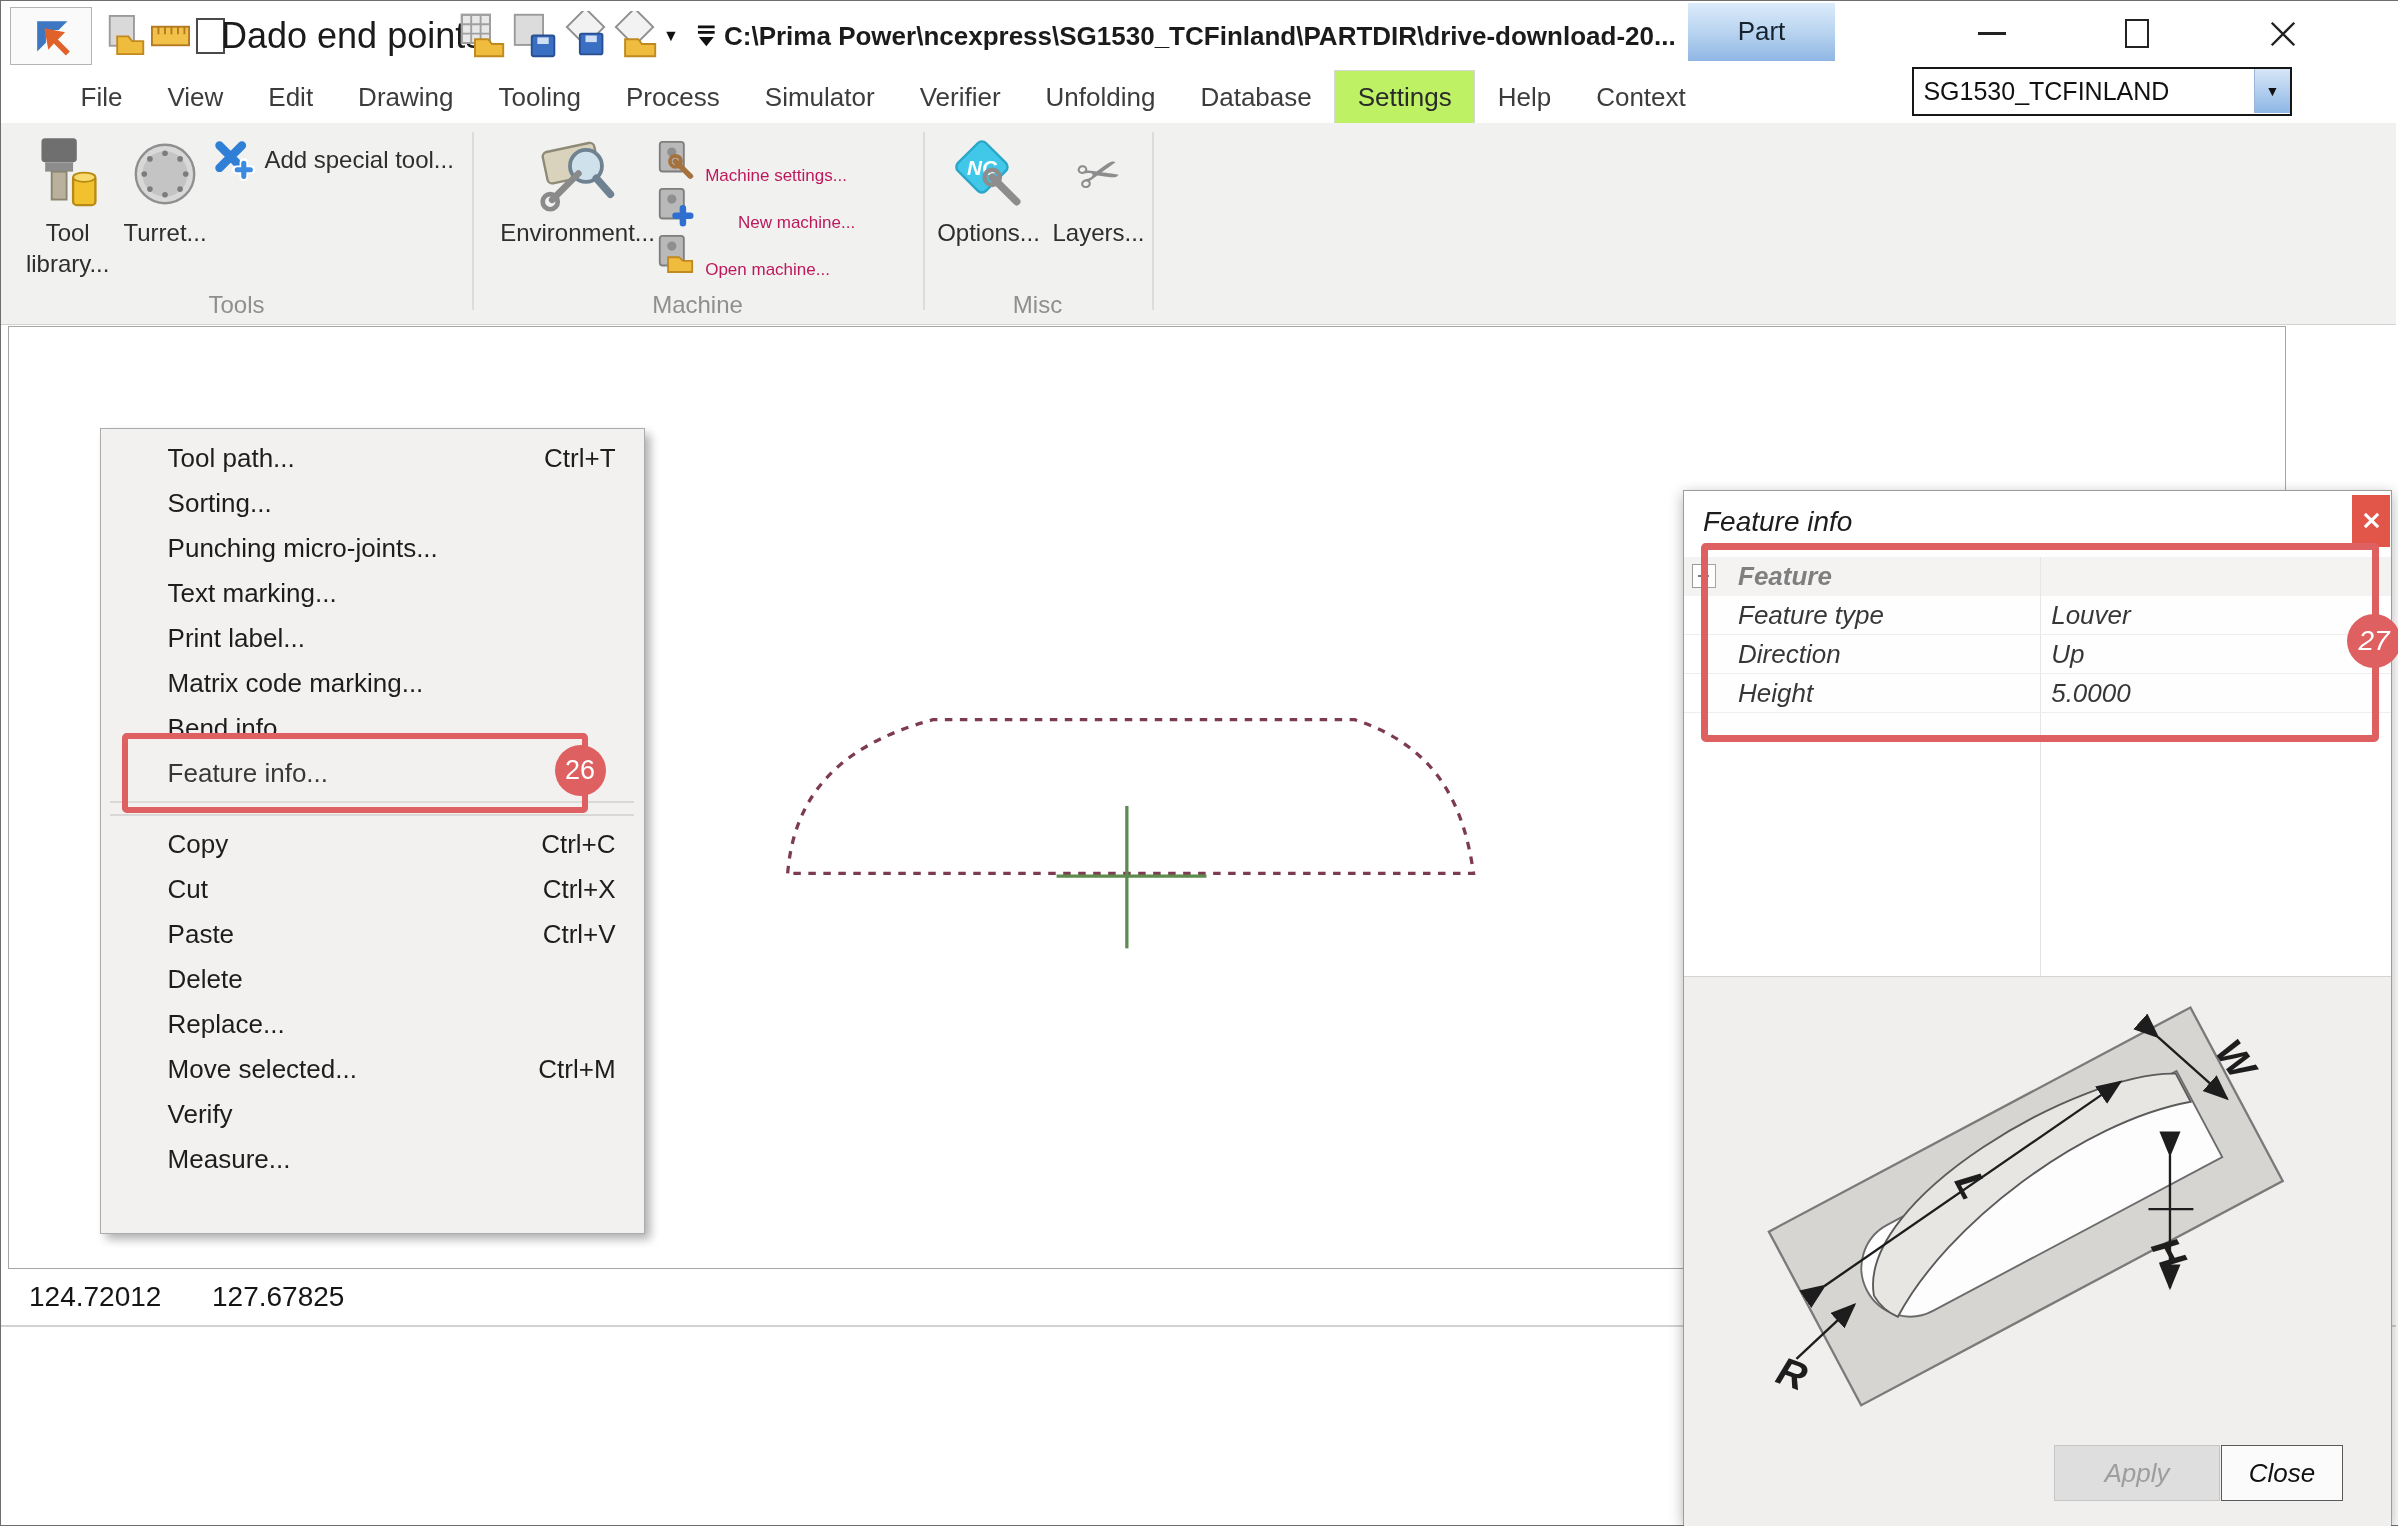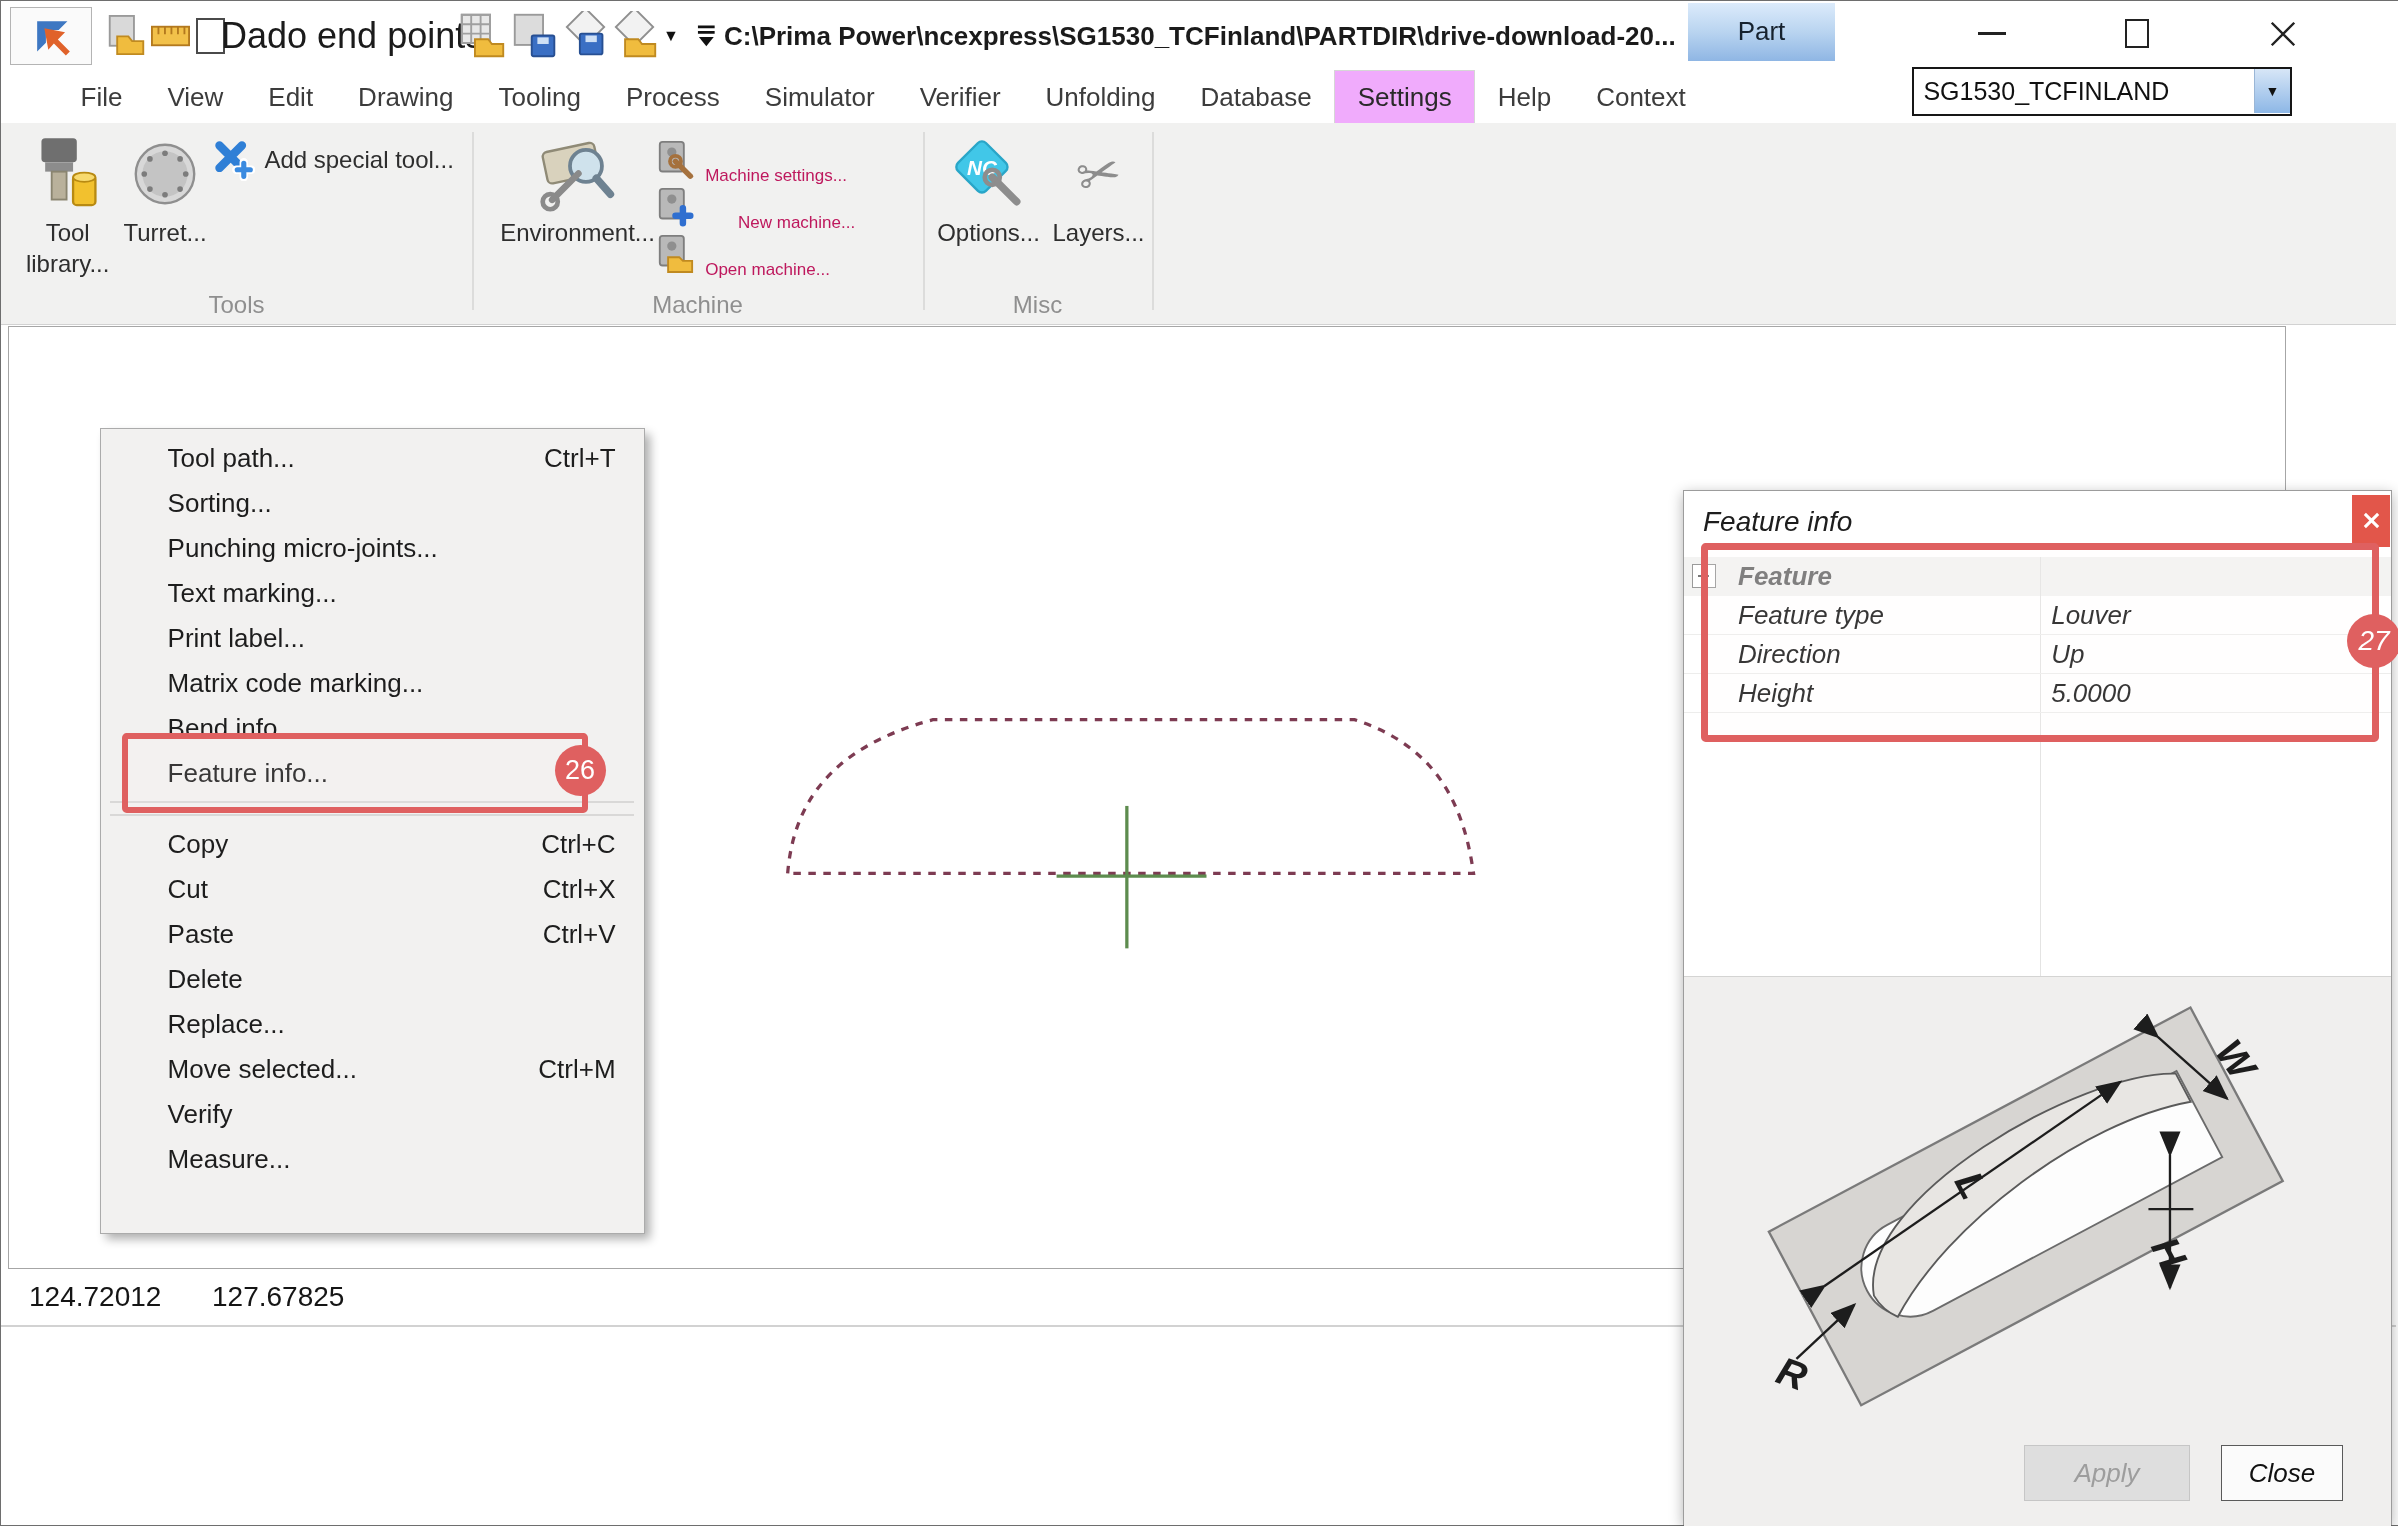--- a/index.html
+++ b/index.html
@@ -21,21 +21,21 @@
             display:flex;align-items:center;justify-content:center;font-size:26px;color:#16222e;cursor:default;}
   .win-btn{top:9.4px;width:66px;height:47px;display:flex;align-items:center;justify-content:center;}
   .win-min{left:1958px;} .win-max{left:2103px;} .win-close{left:2249px;}
   .min-bar{position:static;width:28px;height:2.8px;background:#222;}
   .max-box{position:static;width:24px;height:29px;border:2.3px solid #222;}
 
   
   .tabrow{left:0;top:70px;width:2395px;height:52px;background:#fff;display:flex;align-items:flex-end;
           padding-left:57px;position:absolute;}
   .tab{position:relative;padding:0 22.5px;line-height:52px;font-size:26px;color:#3c3c3c;}
-  .tab.active{background:#f0abfc;border:0.9px solid #d6d6d6;border-bottom:none;color:#2a2a2a;}
+  .tab.active{background:#bef264;border:0.9px solid #d6d6d6;border-bottom:none;color:#2a2a2a;}
   .combo{left:1911px;top:66px;width:380px;height:49px;border:2.3px solid #161616;background:#fff;}
   .combo-text{left:9.4px;top:0;height:44px;line-height:44px;font-size:25px;color:#111;}
   .combo-dd{right:0;top:0;width:36px;height:44px;background:linear-gradient(#d7e6f7,#8db7e6);
             display:flex;align-items:center;justify-content:center;font-size:14px;color:#111;border-left:0.9px solid #9ab6d6;}
 
   
   .ribbon{left:0;top:122px;width:2395px;height:202px;background:#f1f1f0;border-bottom:0.9px solid #d2d2d2;}
   .rib-sep{top:9.4px;width:1.9px;height:178px;background:#dcdcdb;}
   .grp-label{bottom:3.7px;height:30px;line-height:30px;text-align:center;font-size:24px;color:#8f8f8f;}
   .bigbtn{top:7.5px;height:152px;display:flex;flex-direction:column;align-items:center;}
@@ -90,21 +90,21 @@
   .grp-name{position:static;margin-left:54px;font-size:26px;font-weight:bold;color:#6f6f6f;}
   .grid-rows{left:0;top:105px;width:707px;}
   .grid-row{position:relative;height:39px;display:flex;align-items:center;border-bottom:0.9px solid #ededec;}
   .g-name{position:static;width:356px;padding-left:54px;font-size:26px;color:#1c1c1c;}
   .g-value{position:static;padding-left:11.2px;font-size:26px;color:#1c1c1c;}
   .col-divider{left:356px;top:66px;width:0.9px;height:420px;background:#e4e4e3;}
   .hl27{left:17px;top:52px;width:678px;height:199px;border-width:7.5px;}
   .badge27{left:663px;top:123px;width:54px;height:54px;font-size:28px;}
   .illus{left:0;top:485px;width:707px;height:550px;background:#f0efee;border-top:0.9px solid #d4d4d3;}
   .dlg-btn{top:468px;height:56px;display:flex;align-items:center;justify-content:center;font-size:26px;}
-  .apply-btn{left:340px;width:166px;background:#dedede;border:0.9px solid #c6c6c6;color:#9d9d9d;}
+  .apply-btn{left:370px;width:166px;background:#dedede;border:0.9px solid #c6c6c6;color:#9d9d9d;}
   .close-btn{left:537px;width:122px;background:#fbfbfb;border:1.9px solid #5a5a5a;color:#111;}
 
   .dim{stroke:#1d1d1d;stroke-width:2.5;fill:none;}
   .dim-lbl{font-size:42px;font-weight:bold;fill:#1d1d1d;font-family:"Liberation Sans",sans-serif;}
 </style>
 </head>
 <body>
 
 <div class="stage">
  <div class="window">

